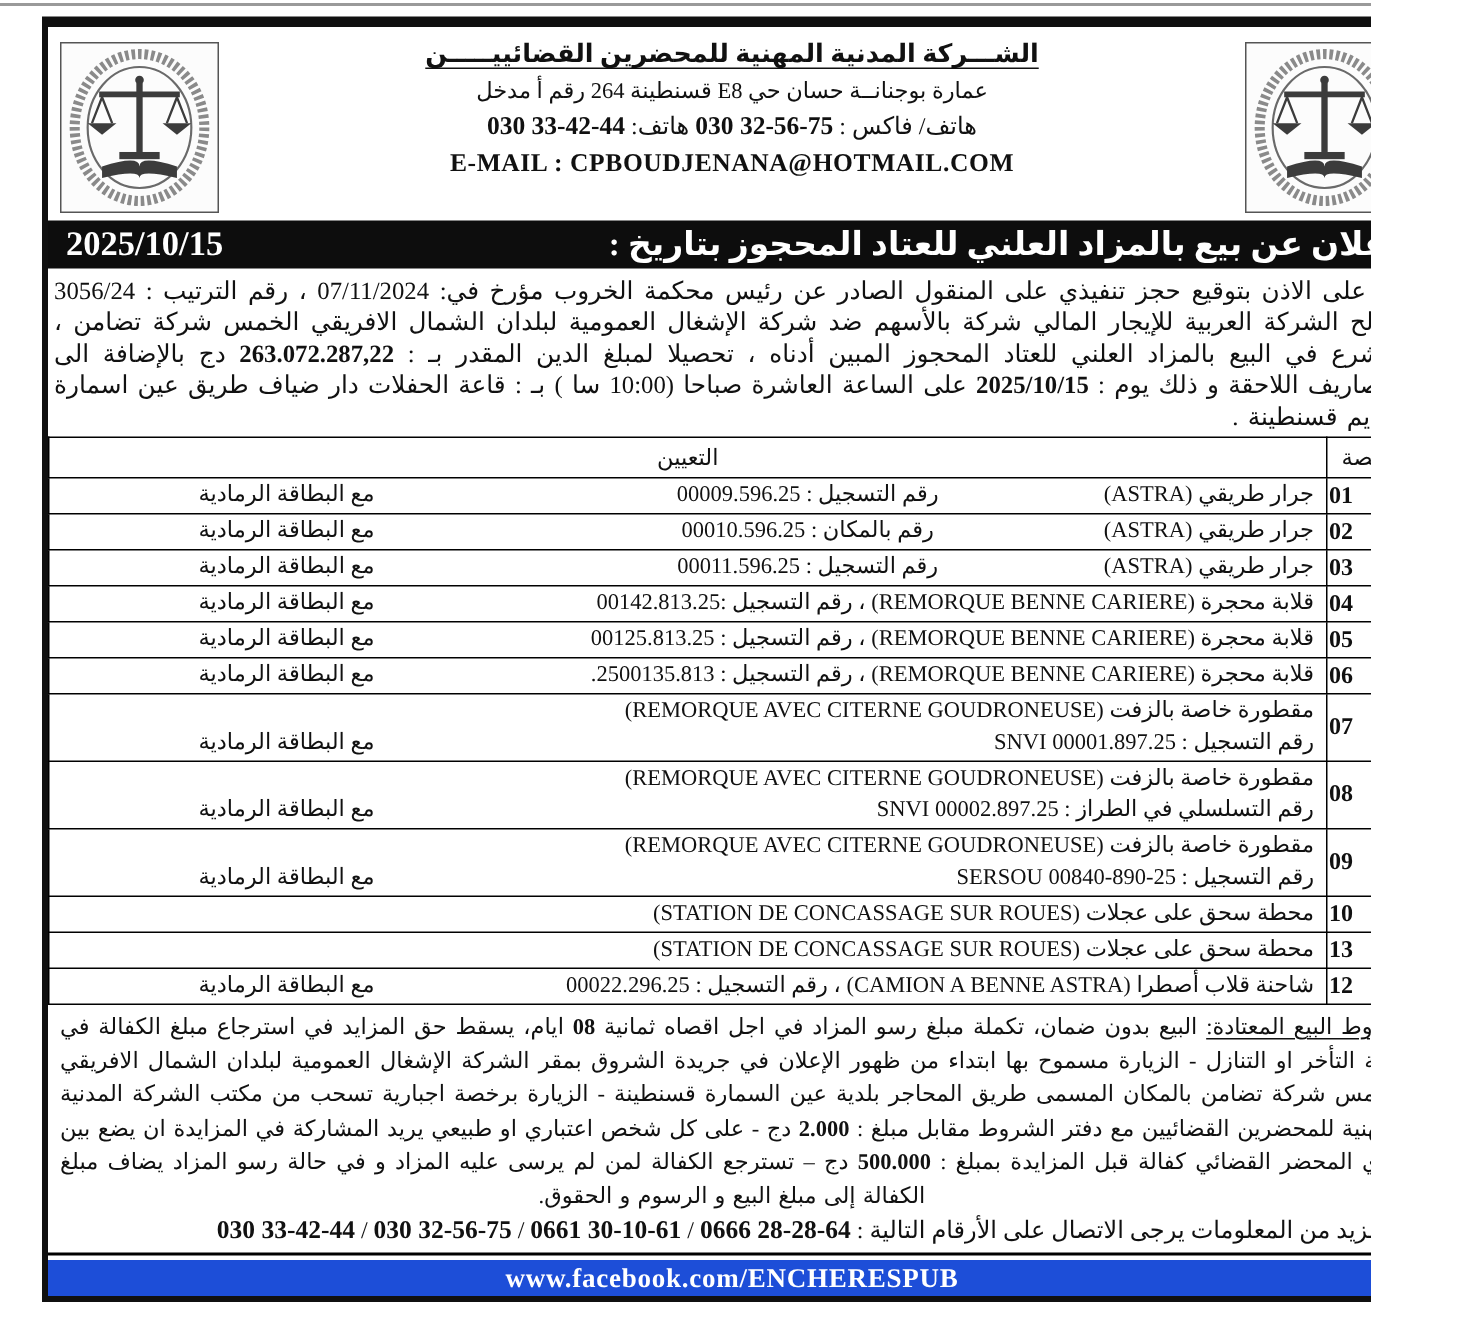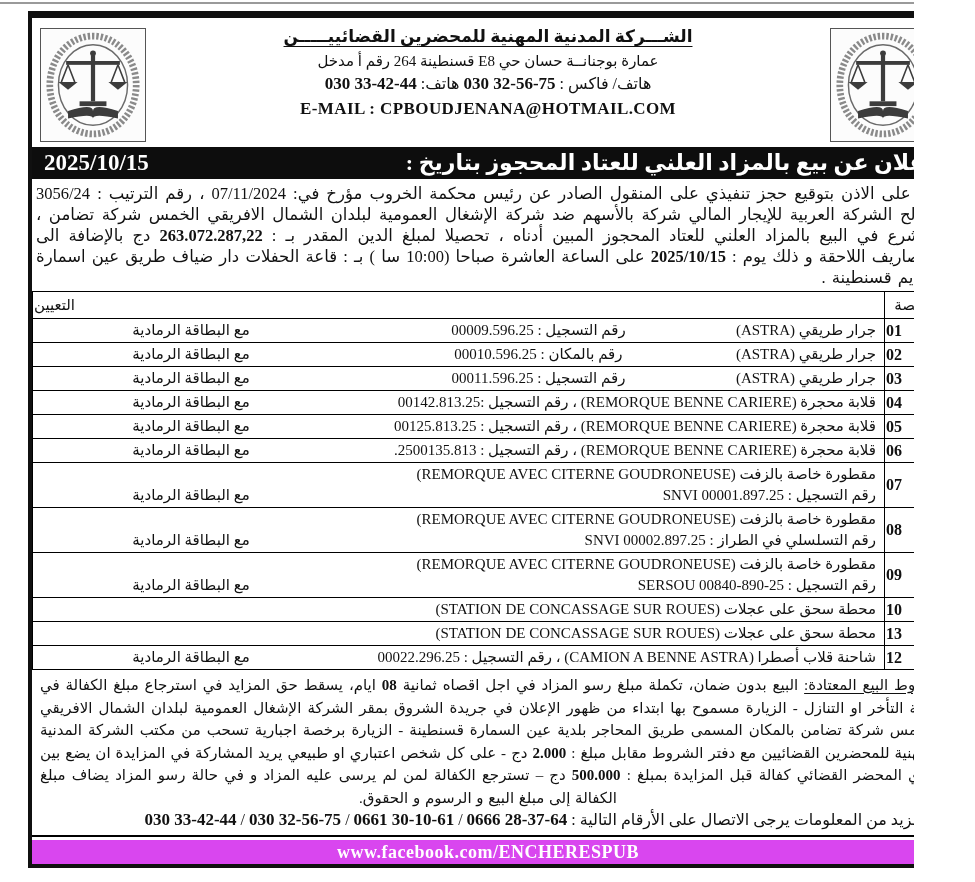--- a/index.html
+++ b/index.html
@@ -50,21 +50,21 @@
   
   .intro{
     direction:rtl;text-align:justify;padding:4px 4px 3px;
     font-size:16.5px;line-height:21px;word-spacing:2px;
   }
   .bold{font-weight:bold;}
   .underline{text-decoration:underline;text-underline-offset:3px;}
   
   table.lots{width:100%;border-collapse:collapse;direction:rtl;font-size:15px;}
   table.lots th,table.lots td{border:1.6px solid #000;}
-  th.desig-h{font-weight:normal;font-size:15px;height:24px;text-align:left;}
+  th.desig-h{font-weight:normal;font-size:15px;height:24px;text-align:center;}
   th.lot-h{font-weight:normal;font-size:15px;width:56px;text-align:center;}
   td.lot-no{
     text-align:left;font-family:"Liberation Serif",serif;
     font-weight:bold;font-size:16px;
   }
   td.desc{padding:1px 8px;}
   .desc-line{
     display:flex;justify-content:space-between;align-items:baseline;
     direction:rtl;line-height:21px;min-height:21px;
   }
@@ -73,21 +73,21 @@
   .conditions{
     direction:rtl;text-align:justify;text-align-last:center;
     padding:4px 8px 0;font-size:15px;line-height:22.5px;word-spacing:1px;
   }
   .contact-line{
     direction:rtl;text-align:right;padding:1px 8px 4px;font-size:16px;
   }
   .contact-line .num{font-family:"Liberation Serif",serif;font-weight:bold;font-size:17px;}
   .bottom-rule{border-top:2.5px solid #000;margin-top:1px;}
   .fb-bar{
-    background:#d946ef;color:#fff;text-align:center;margin-top:3px;
+    background:#1d4ed8;color:#fff;text-align:center;margin-top:3px;
     font-family:"Liberation Serif",serif;font-weight:bold;
     font-size:18px;height:24px;line-height:24px;letter-spacing:0.5px;
   }
   svg .ink{stroke:#3c3c3c;}
 </style>
 </head>
 <body>
 
 <div class="page">
   <div class="scan-topline"></div>
@@ -273,21 +273,21 @@
               </div>
             </td>
           </tr>
         </tbody>
     </table>
 
     <div class="conditions"><span class="underline">شروط البيع المعتادة:</span><span> البيع بدون ضمان، تكملة مبلغ رسو المزاد في اجل اقصاه ثمانية </span><span class="bold">08</span><span> ايام، يسقط حق المزايد في استرجاع مبلغ الكفالة في حالة التأخر او التنازل - الزيارة مسموح بها ابتداء من ظهور الإعلان في جريدة الشروق بمقر الشركة الإشغال العمومية لبلدان الشمال الافريقي الخمس شركة تضامن بالمكان المسمى طريق المحاجر بلدية عين السمارة قسنطينة - الزيارة برخصة اجبارية تسحب من مكتب الشركة المدنية المهنية للمحضرين القضائيين مع دفتر الشروط مقابل مبلغ : </span><span class="bold">2.000</span><span> دج - على كل شخص اعتباري او طبيعي يريد المشاركة في المزايدة ان يضع بين أيدي المحضر القضائي كفالة قبل المزايدة بمبلغ : </span><span class="bold">500.000</span><span> دج – تسترجع الكفالة لمن لم يرسى عليه المزاد و في حالة رسو المزاد يضاف مبلغ الكفالة إلى مبلغ البيع و الرسوم و الحقوق.</span></div>
 
     <div class="contact-line">
       <span>- لمزيد من المعلومات يرجى الاتصال على الأرقام التالية :</span>
-      <span> <b class="num" dir="ltr">0666 28-37-64</b> / <b class="num" dir="ltr">0661 30-10-61</b> / <b class="num" dir="ltr">030 32-56-75</b> / <b class="num" dir="ltr">030 33-42-44</b></span>
+      <span> <b class="num" dir="ltr">0666 28-28-64</b> / <b class="num" dir="ltr">0661 30-10-61</b> / <b class="num" dir="ltr">030 32-56-75</b> / <b class="num" dir="ltr">030 33-42-44</b></span>
     </div>
 
     <div class="bottom-rule"></div>
 
     <div class="fb-bar">
       <span dir="ltr">www.facebook.com/ENCHERESPUB</span>
     </div>
 
   </div>
 </div>

